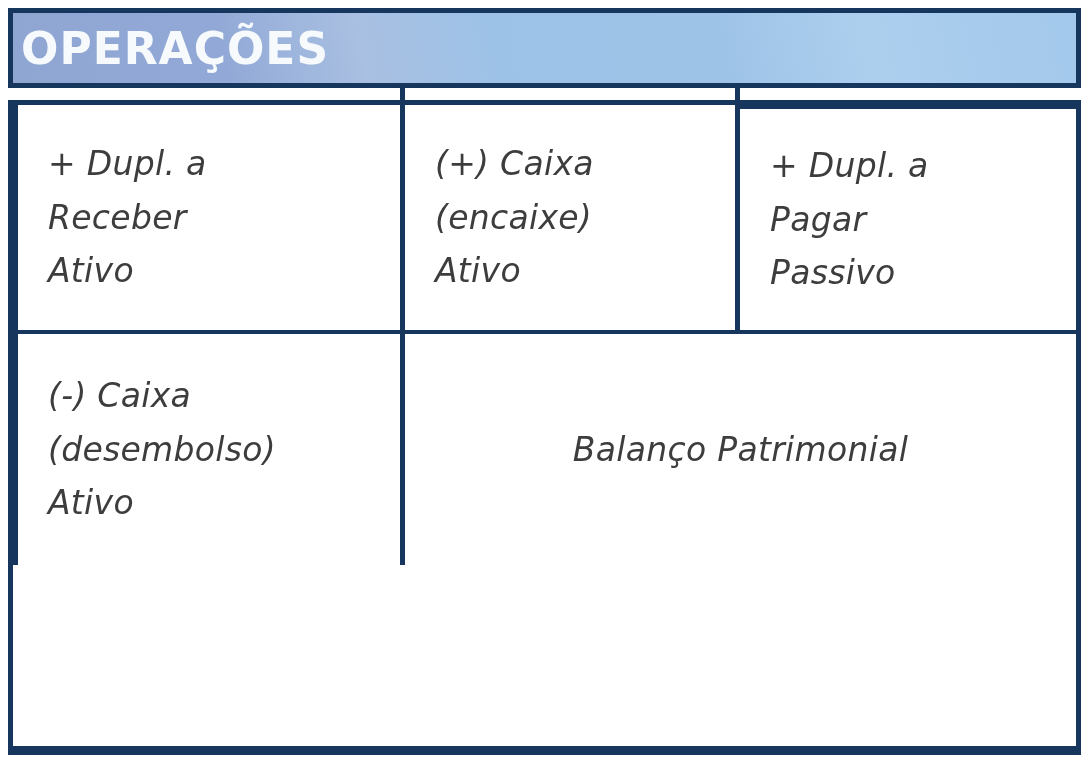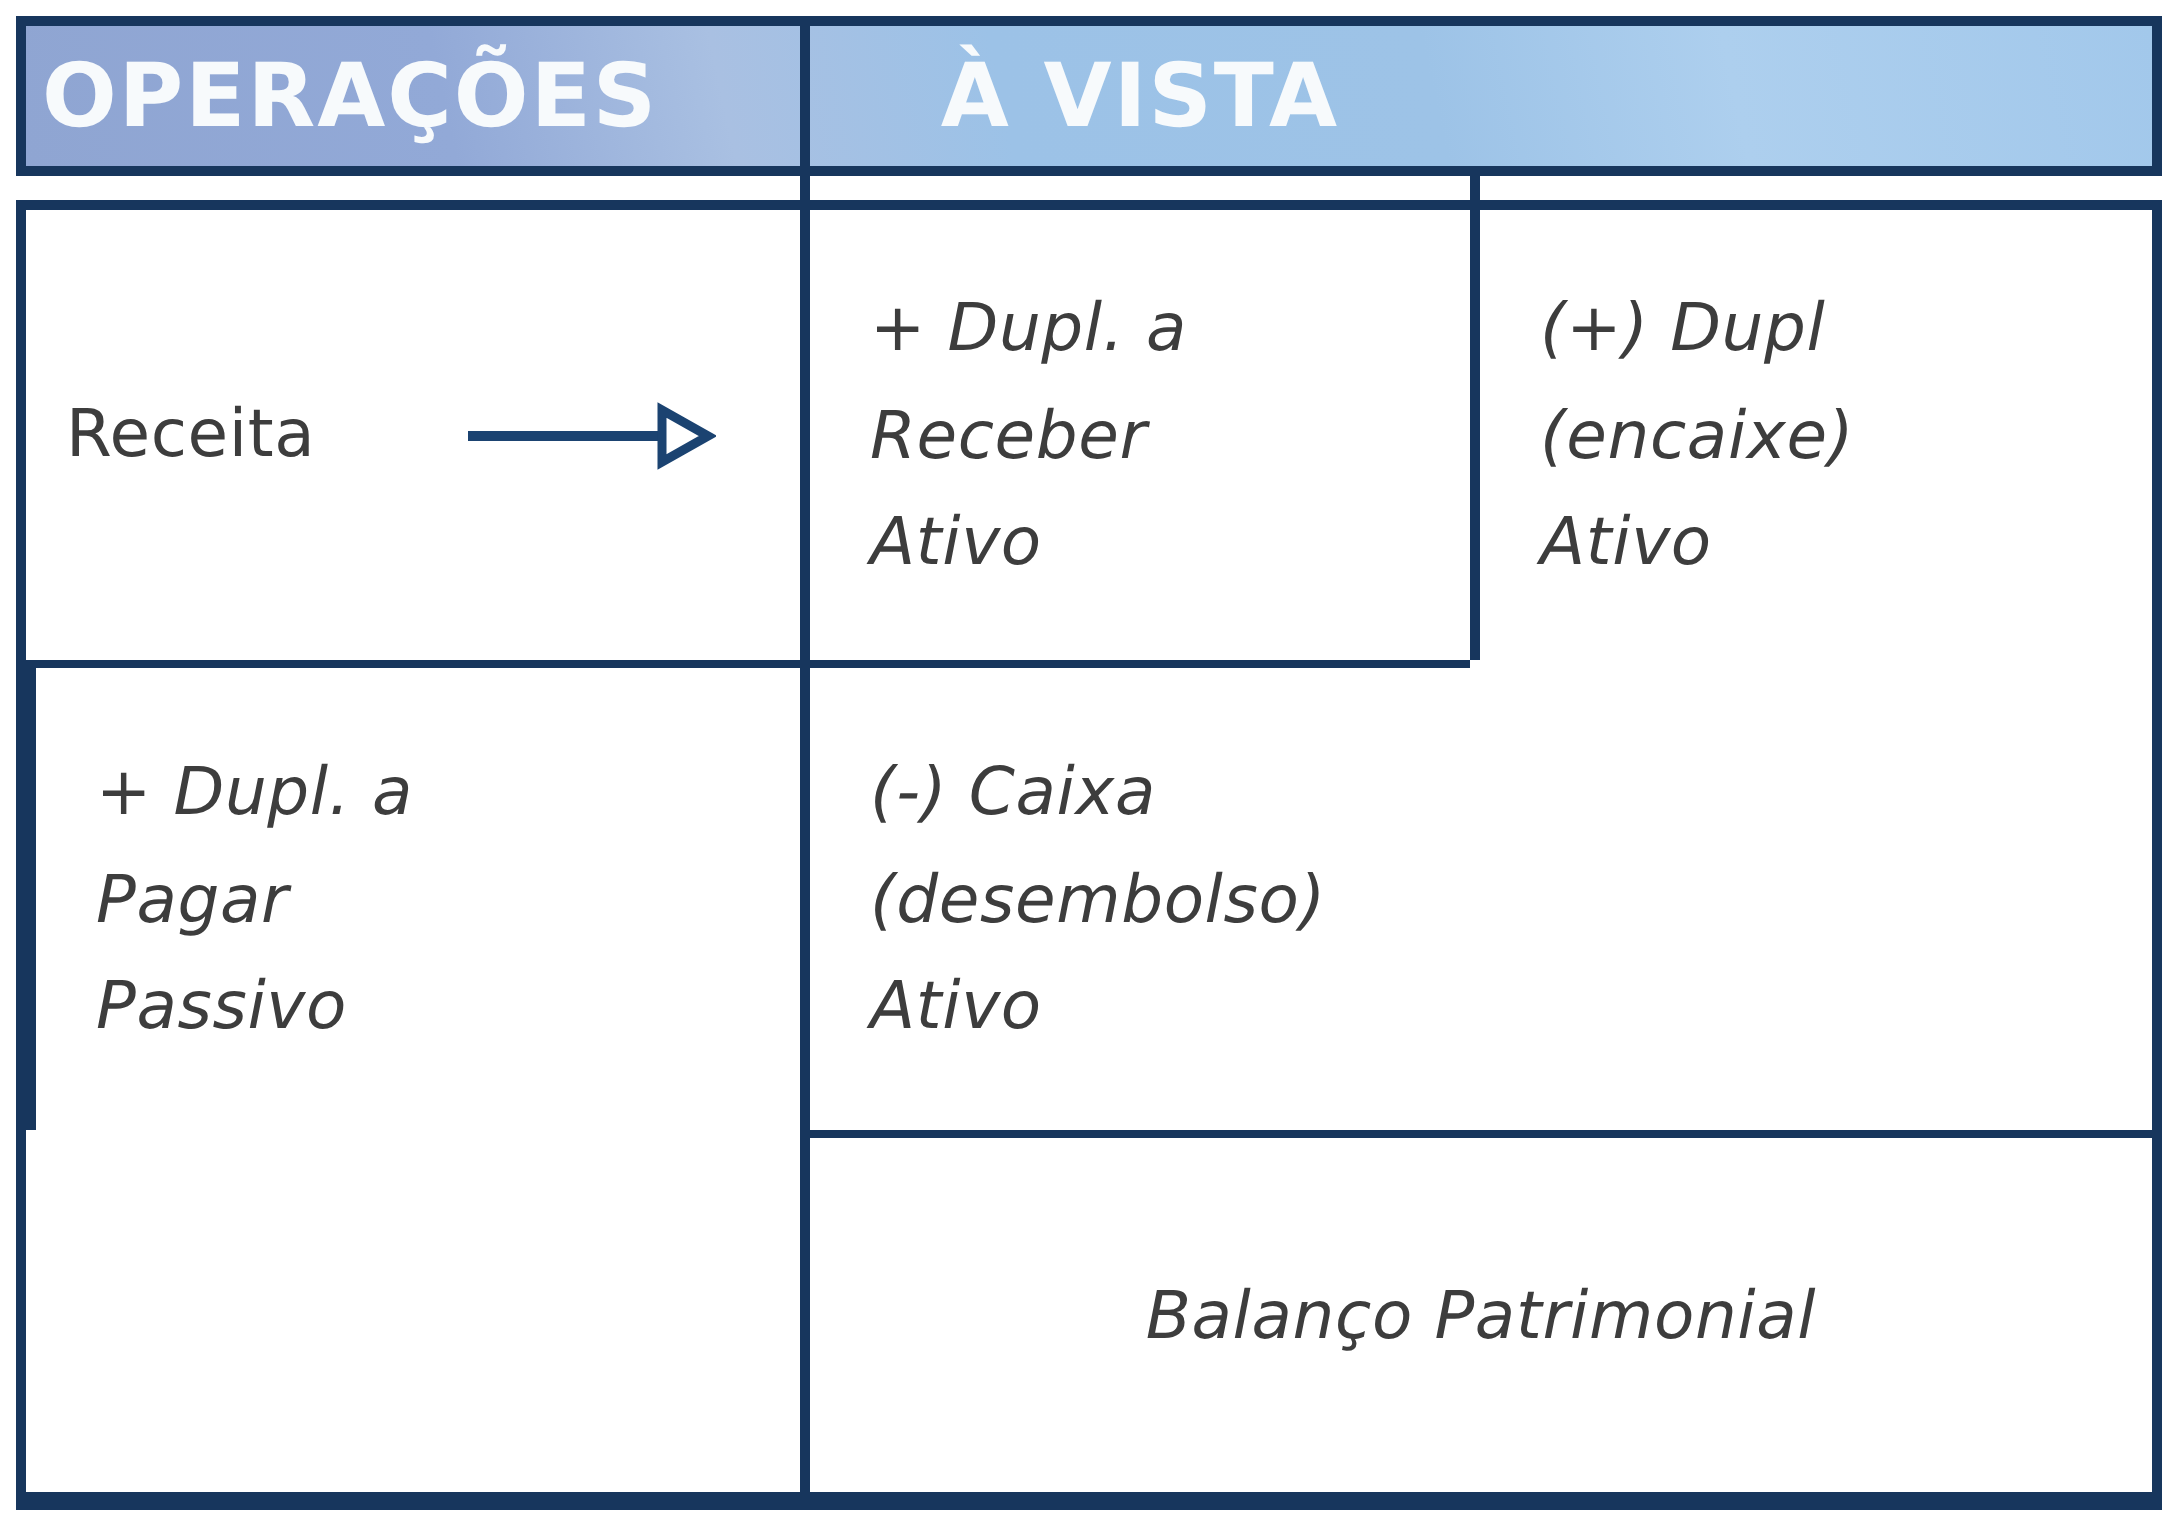--- a/index.html
+++ b/index.html
@@ -80,44 +80,34 @@
 </style>
 </head>
 <body>
 
 <div class="stage">
 
   <div class="header-row">
     <div class="h-cell c1">
       <span>OPERAÇÕES</span>
     </div>
-    <div class="h-cell c3">
-      <span>À VISTA</span>
-    </div>
   </div>
 
   <div class="gap-connector g1"></div>
   <div class="gap-connector g2"></div>
 
   <div class="body-box">
 
-    <div class="b-cell label-cell row1 col1">
-      <span class="lbl">Receita</span>
-      <svg class="arrow" width="126" height="36" viewBox="0 0 126 36">
-        <line x1="2" y1="18" x2="99" y2="18" stroke="#1b4371" stroke-width="5"></line>
-        <polygon points="99,5 99,31 122,18" fill="#ffffff" stroke="#1b4371" stroke-width="4.5" stroke-linejoin="miter"></polygon>
-      </svg>
-    </div>
     <div class="b-cell value-cell row1 col2">
       <span class="val">+ Dupl. a
 Receber
 Ativo</span>
     </div>
     <div class="b-cell value-cell row1 col3">
-      <span class="val">(+) Dupl
+      <span class="val">(+) Caixa
 (encaixe)
 Ativo</span>
     </div>
 
     <div class="b-cell value-cell row2 col2">
       <span class="val">+ Dupl. a
 Pagar
 Passivo</span>
     </div>
     <div class="b-cell value-cell row2 col3">

